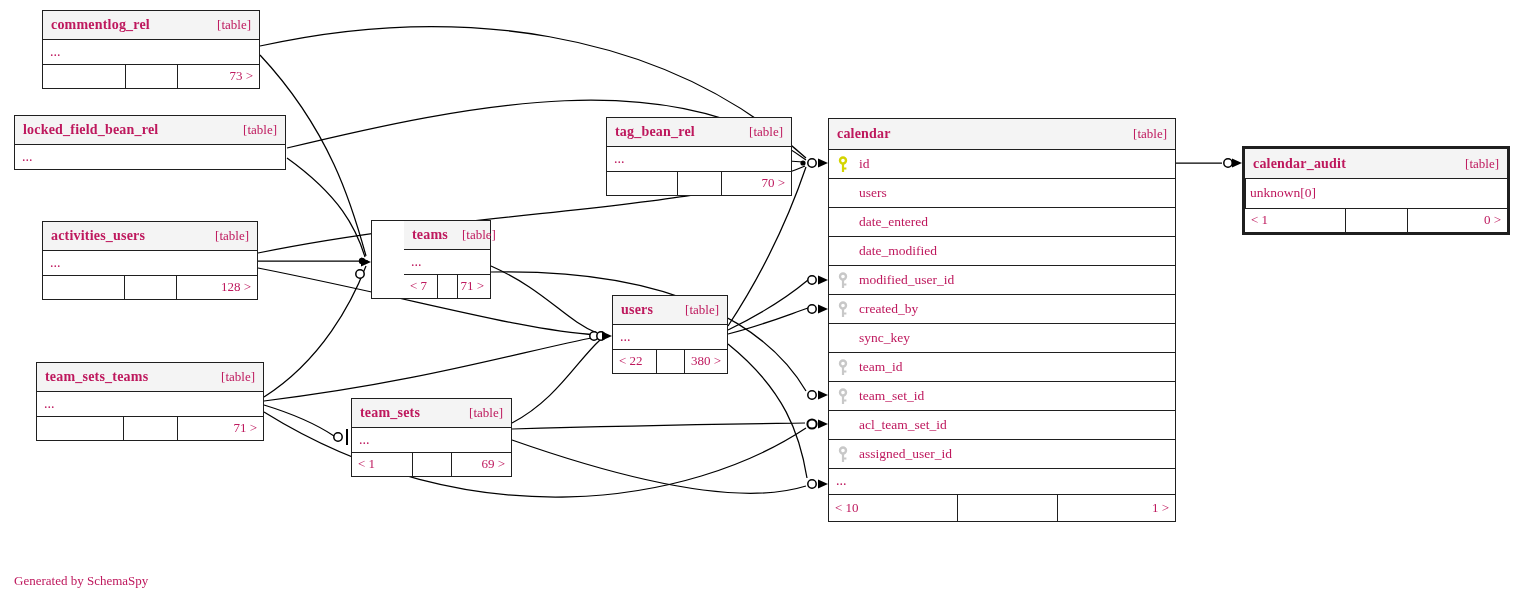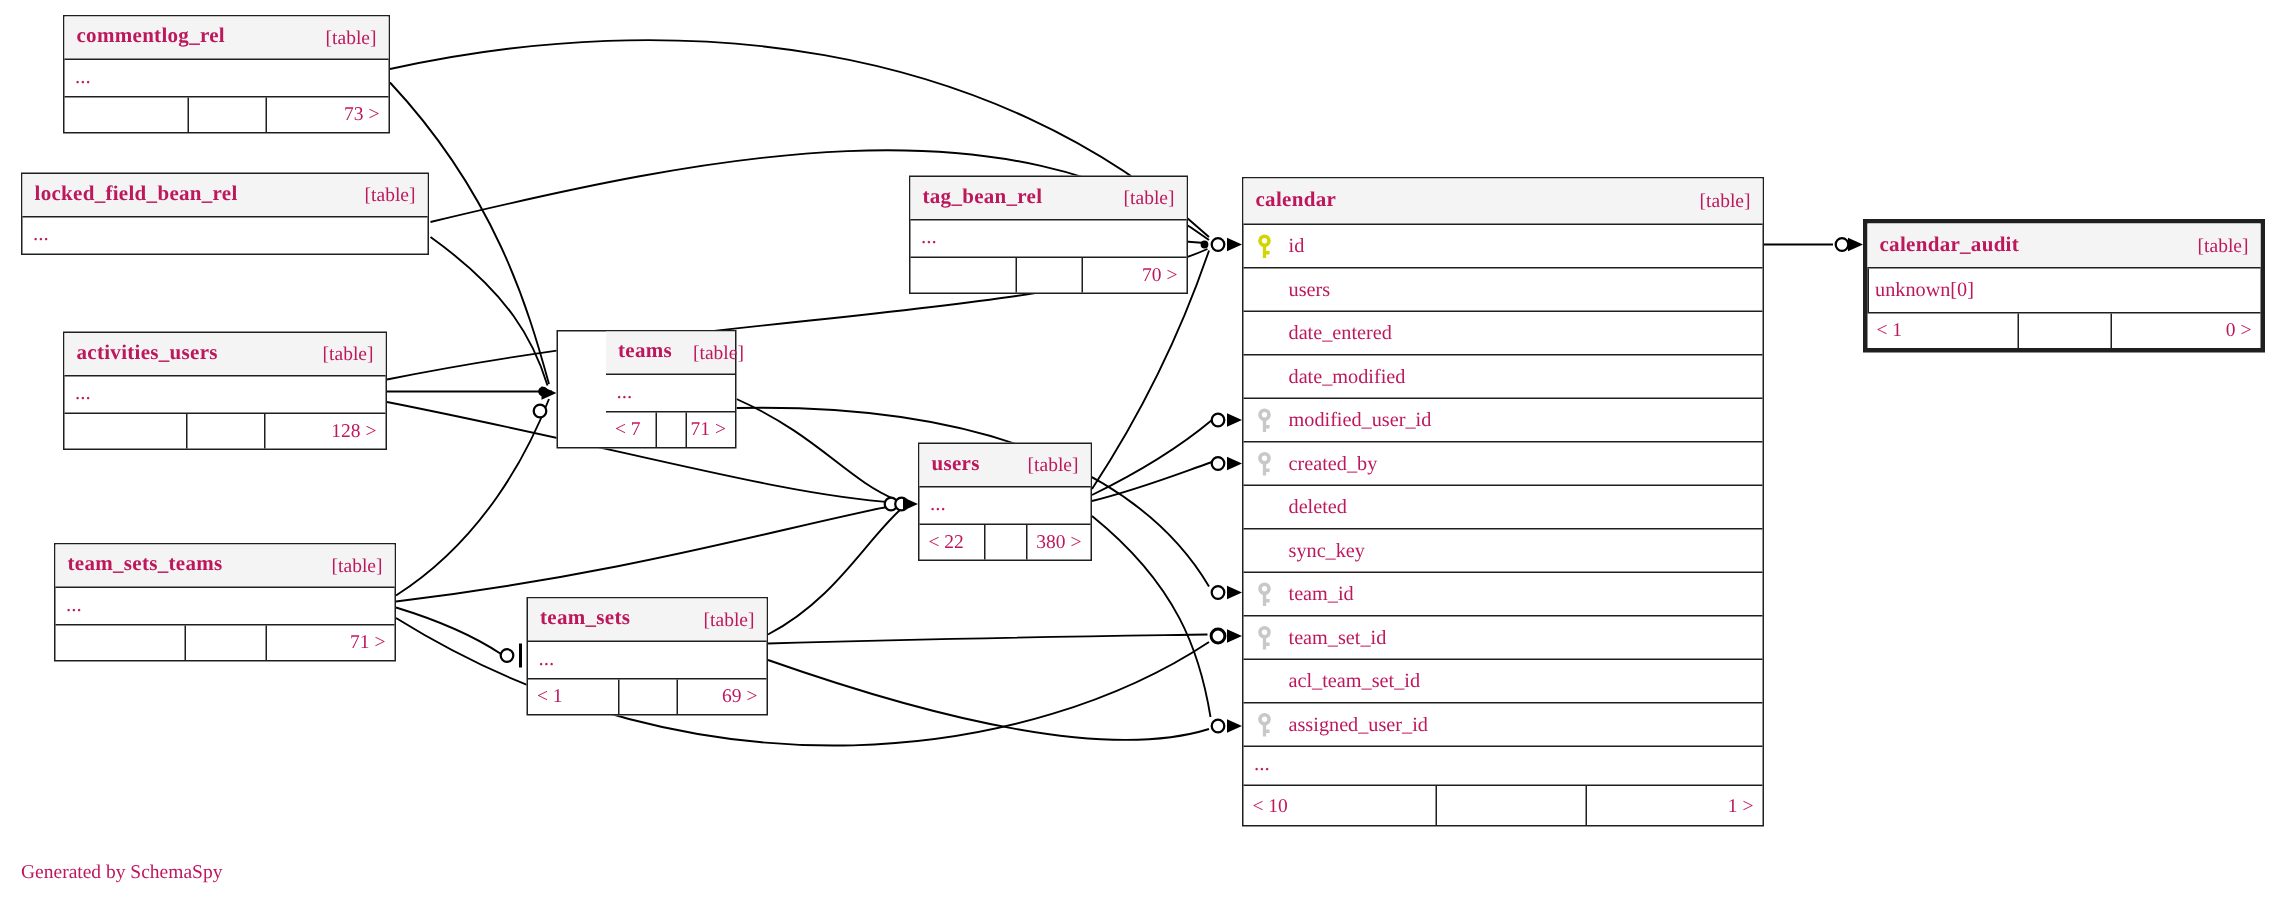--- a/index.html
+++ b/index.html
@@ -217,23 +217,20 @@
       <span>modified_user_id</span>
     </div>
     <div class="crow">
       <svg class="keyicon" viewBox="0 0 11 17">
         <circle cx="5" cy="4.5" r="3" fill="none" stroke="#c8c8c8" stroke-width="2.4"></circle>
         <path d="M5,7.5 V16 M5,12.5 H8.4" fill="none" stroke="#c8c8c8" stroke-width="2.2"></path>
       </svg>
       <span>created_by</span>
     </div>
     <div class="crow">
-      <span>deleted</span>
-    </div>
-    <div class="crow">
       <span>sync_key</span>
     </div>
     <div class="crow">
       <svg class="keyicon" viewBox="0 0 11 17">
         <circle cx="5" cy="4.5" r="3" fill="none" stroke="#c8c8c8" stroke-width="2.4"></circle>
         <path d="M5,7.5 V16 M5,12.5 H8.4" fill="none" stroke="#c8c8c8" stroke-width="2.2"></path>
       </svg>
       <span>team_id</span>
     </div>
     <div class="crow">

